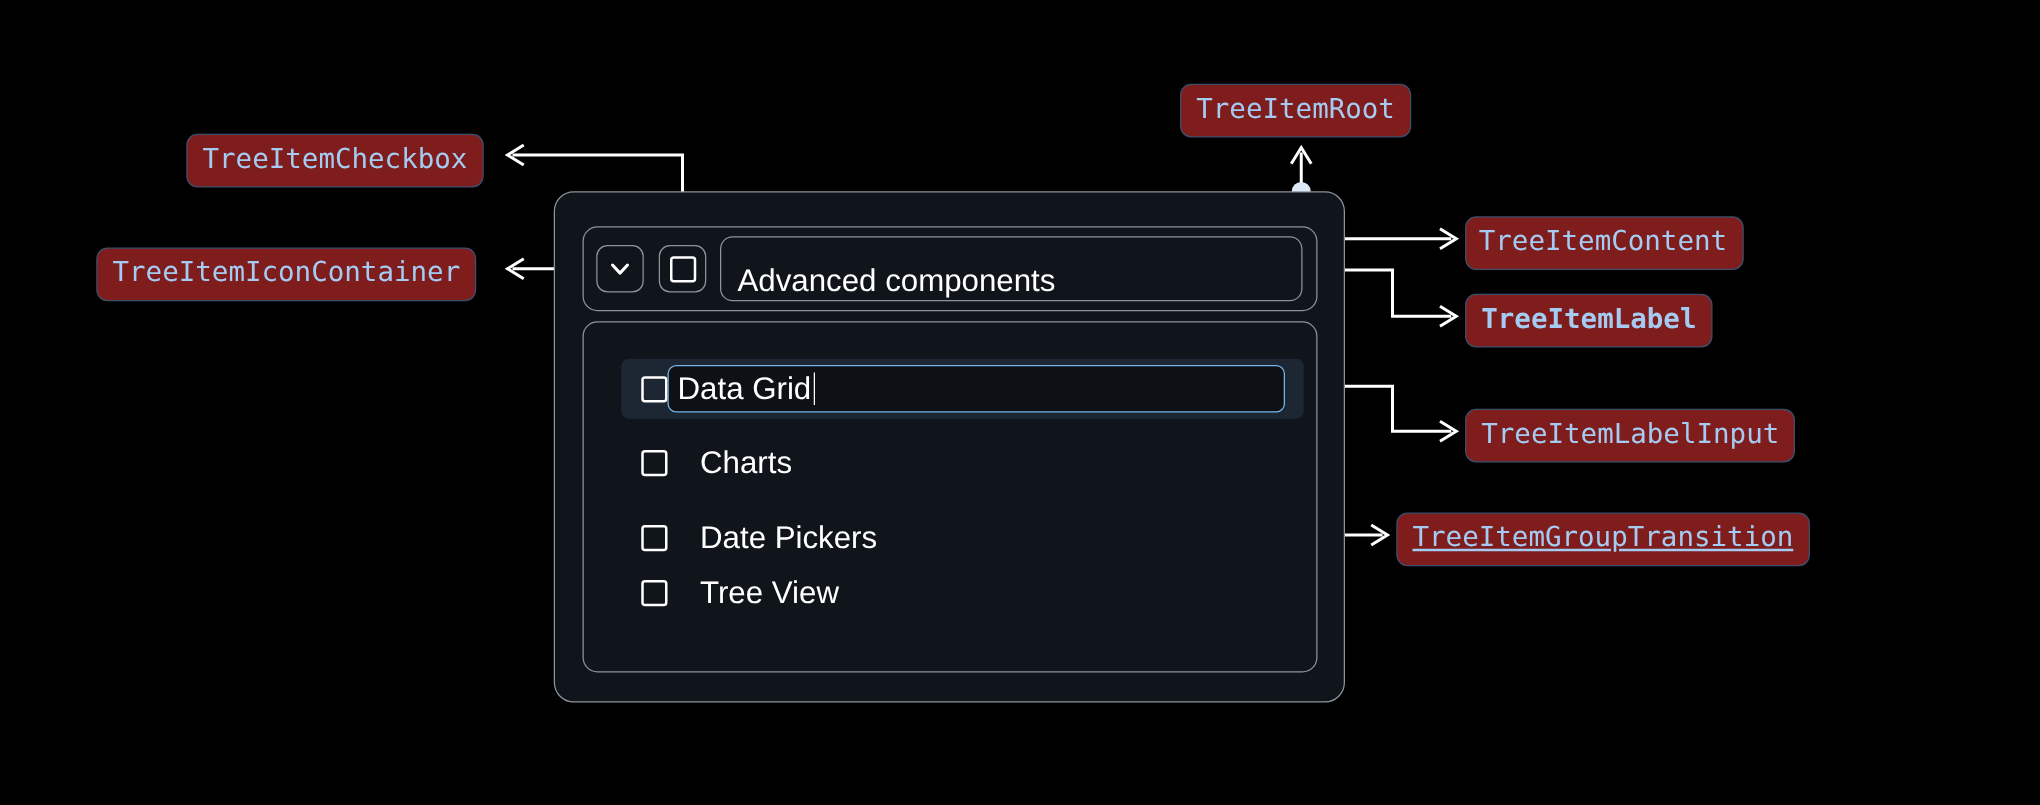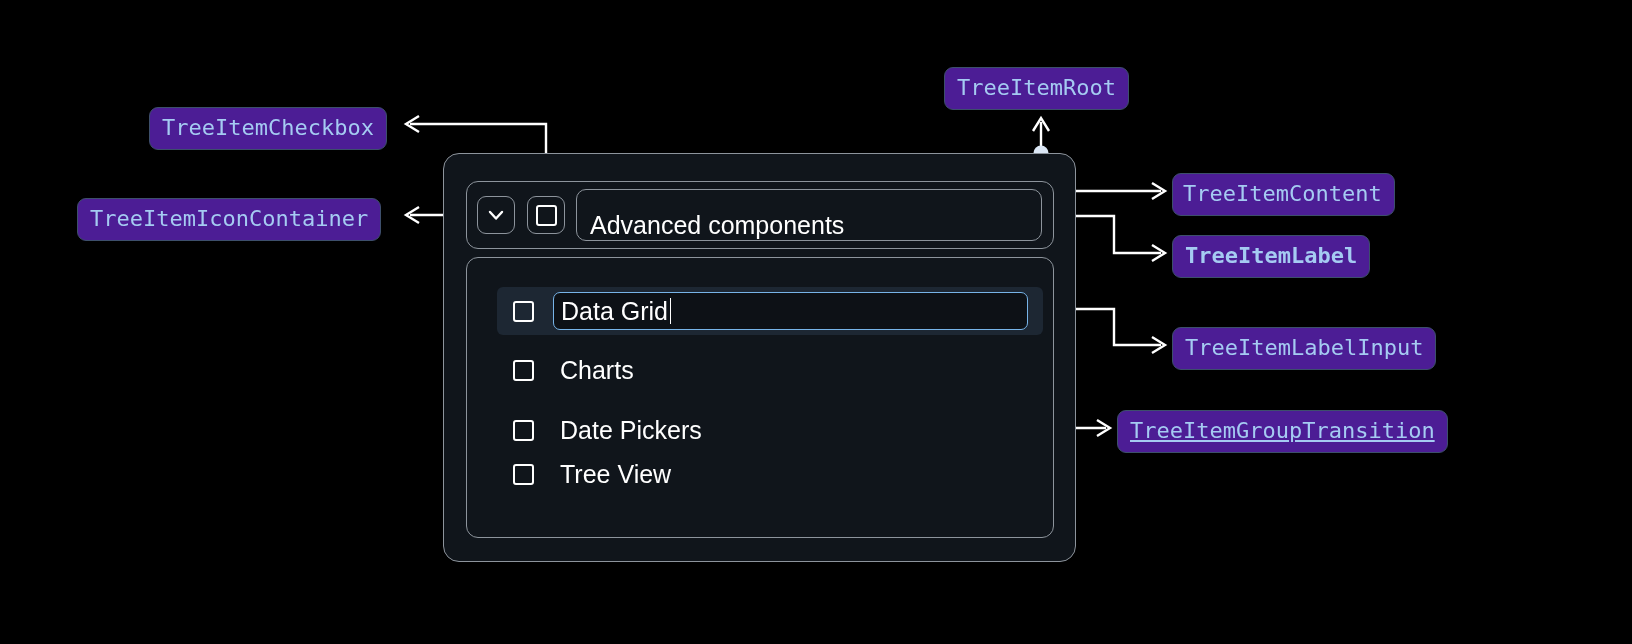--- a/index.html
+++ b/index.html
@@ -13,21 +13,21 @@
     height: 644px;
     background: #000000;
     overflow: hidden;
     font-family: "Liberation Sans", sans-serif;
   }
 
   
   .chip {
     position: absolute;
     box-sizing: border-box;
-    background: #4c1d95;
+    background: #7f1d1d;
     border: 1px solid #3d4f6b;
     border-radius: 9px;
     color: #a5cbf2;
     font-family: "DejaVu Sans Mono", monospace;
     font-size: 22px;
     line-height: 1;
     letter-spacing: 0px;
     padding: 9px 12px 10px 12px;
     white-space: nowrap;
   }
@@ -153,21 +153,20 @@
     margin-left: 16px;
     flex: 0 0 auto;
   }
   .row-text {
     margin-left: 26px;
     color: #ffffff;
     font-size: 25px;
     line-height: 1;
   }
   .row-input {
-    margin-left: 19px;
     flex: 1 1 auto;
     height: 38px;
     box-sizing: border-box;
     background: #0d1116;
     border: 1.5px solid #77b4e8;
     border-radius: 7px;
     display: flex;
     align-items: center;
     padding-left: 7px;
     margin-right: 15px;

